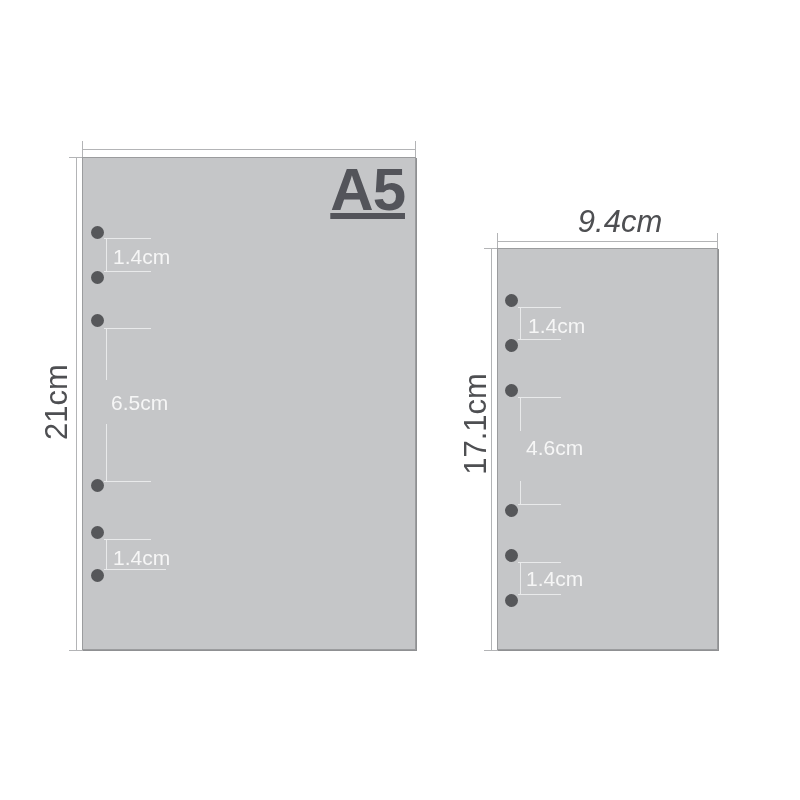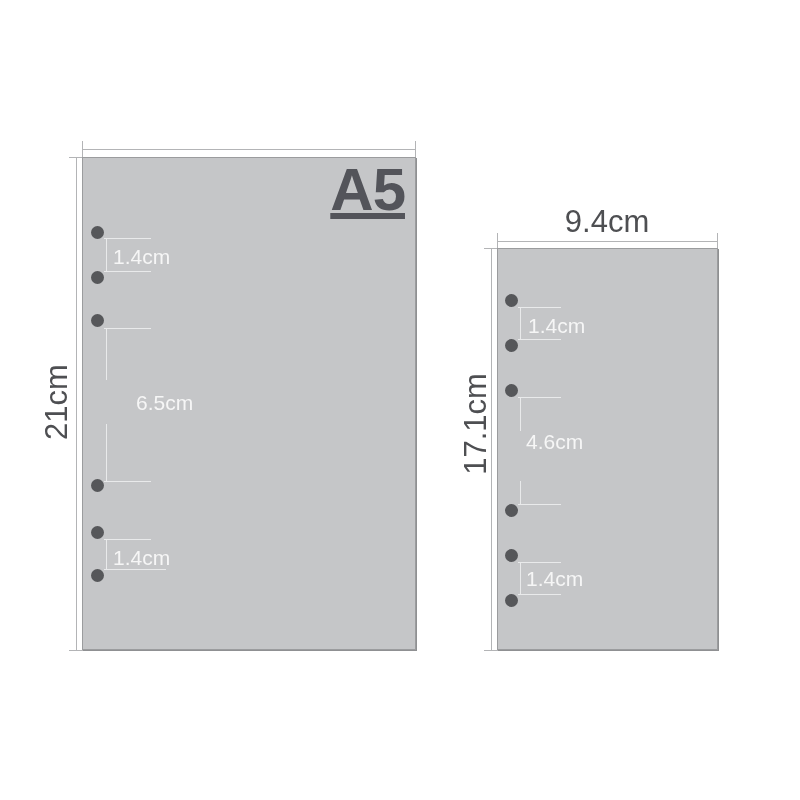--- a/index.html
+++ b/index.html
@@ -106,29 +106,29 @@
 
     <div class="inner-h" style="left:21px; top:80px;  width:47px;"></div>
     <div class="inner-h" style="left:21px; top:113px; width:47px;"></div>
     <div class="inner-v" style="left:23px; top:80px;  height:33px;"></div>
     <div class="inner-label" style="left:30px; top:88px;">1.4cm</div>
 
     <div class="inner-h" style="left:21px; top:170px; width:47px;"></div>
     <div class="inner-h" style="left:21px; top:323px; width:47px;"></div>
     <div class="inner-v" style="left:23px; top:170px; height:52px;"></div>
     <div class="inner-v" style="left:23px; top:266px; height:57px;"></div>
-    <div class="inner-label" style="left:28px; top:234px;margin-left:25px;">6.5cm</div>
+    <div class="inner-label" style="left:28px; top:234px;">6.5cm</div>
 
     <div class="inner-h" style="left:21px; top:381px; width:47px;"></div>
     <div class="inner-h" style="left:21px; top:411px; width:62px;"></div>
     <div class="inner-v" style="left:23px; top:381px; height:30px;"></div>
     <div class="inner-label" style="left:30px; top:389px;">1.4cm</div>
   </div>
 
-  <div class="dim-label" style="left:507px; top:204px; width:200px;">9.4cm</div>
+  <div class="dim-label" style="left:520px; top:204px; width:200px;font-style:italic;">9.4cm</div>
   <div class="dim-h" style="left:497px; top:241px; width:221px;"></div>
   <div class="tick-v" style="left:497px; top:233px;"></div>
   <div class="tick-v" style="left:717px; top:233px;"></div>
 
   <div class="dim-label rot" style="left:416px; top:406px; width:120px;">17.1cm</div>
   <div class="dim-v" style="left:491px; top:248px; height:402px;"></div>
   <div class="tick-h" style="left:484px; top:248px;"></div>
   <div class="tick-h" style="left:484px; top:650px;"></div>
 
   <div class="sheet" id="sheet-a6">
@@ -142,21 +142,21 @@
 
     <div class="inner-h" style="left:20px; top:58px;  width:43px;"></div>
     <div class="inner-h" style="left:20px; top:90px;  width:43px;"></div>
     <div class="inner-v" style="left:22px; top:58px;  height:32px;"></div>
     <div class="inner-label" style="left:30px; top:66px;">1.4cm</div>
 
     <div class="inner-h" style="left:20px; top:148px; width:43px;"></div>
     <div class="inner-h" style="left:20px; top:255px; width:43px;"></div>
     <div class="inner-v" style="left:22px; top:148px; height:34px;"></div>
     <div class="inner-v" style="left:22px; top:232px; height:24px;"></div>
-    <div class="inner-label" style="left:28px; top:182px;">4.6cm</div>
+    <div class="inner-label" style="left:28px; top:188px;">4.6cm</div>
 
     <div class="inner-h" style="left:20px; top:313px; width:43px;"></div>
     <div class="inner-h" style="left:20px; top:345px; width:43px;"></div>
     <div class="inner-v" style="left:22px; top:313px; height:32px;"></div>
     <div class="inner-label" style="left:28px; top:319px;">1.4cm</div>
   </div>
 
 </div>
 
 </body></html>

